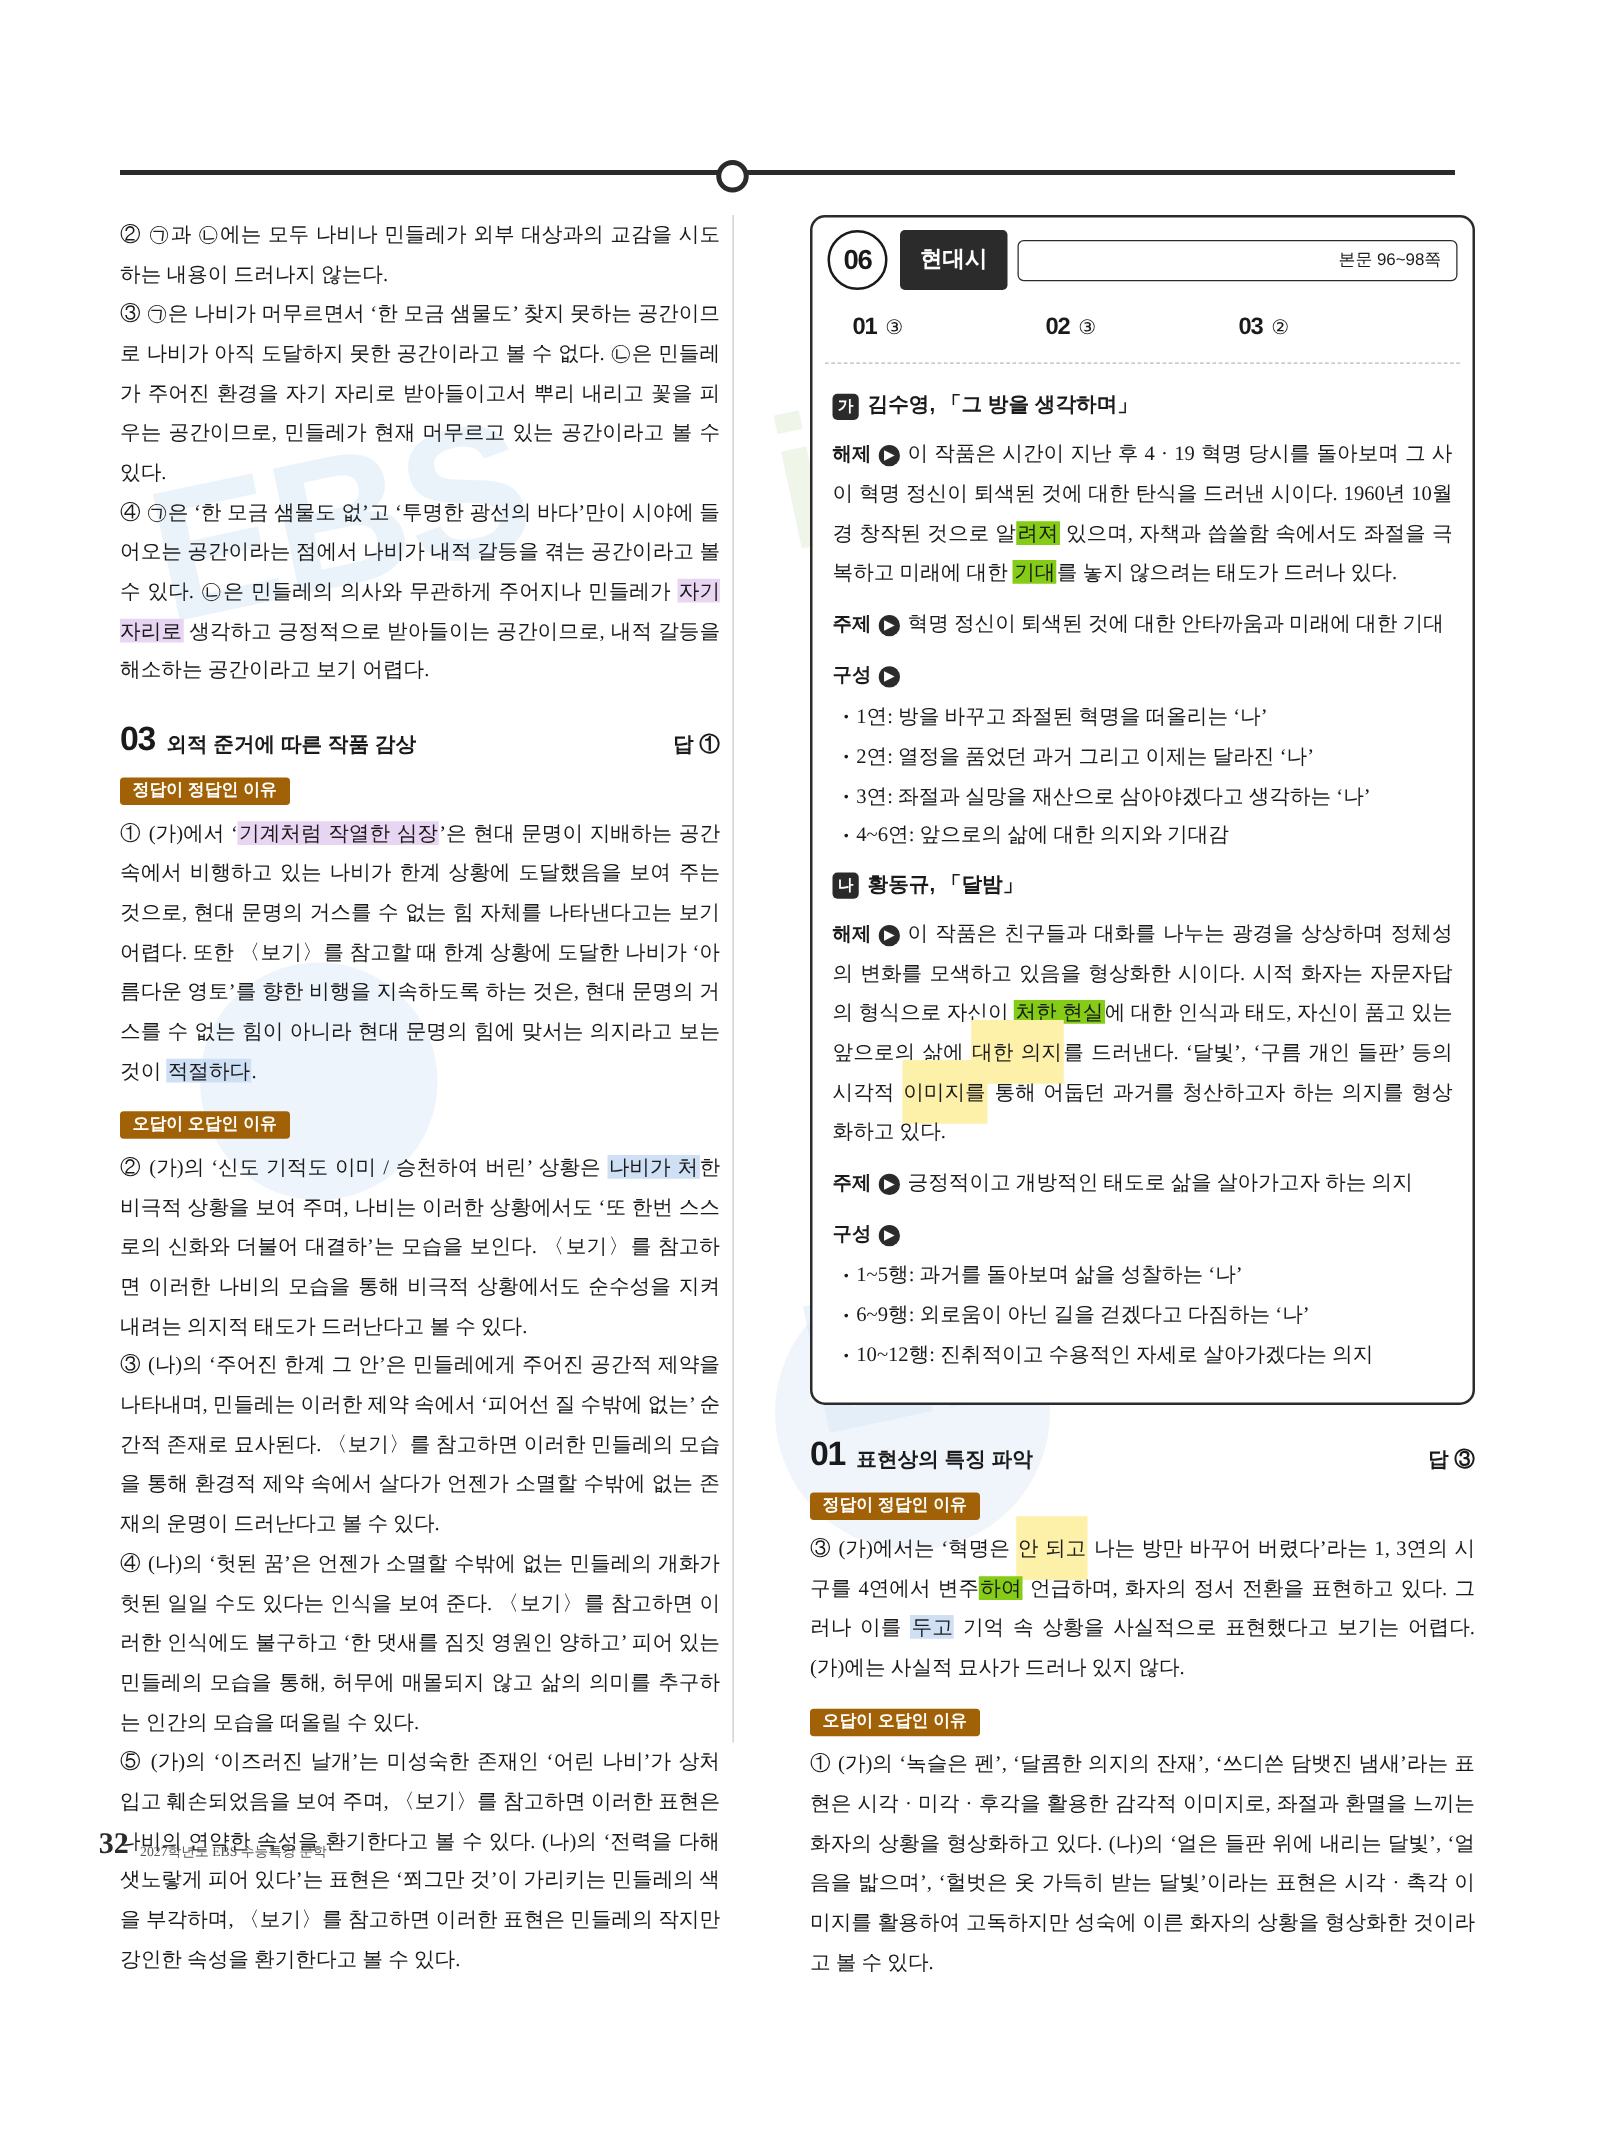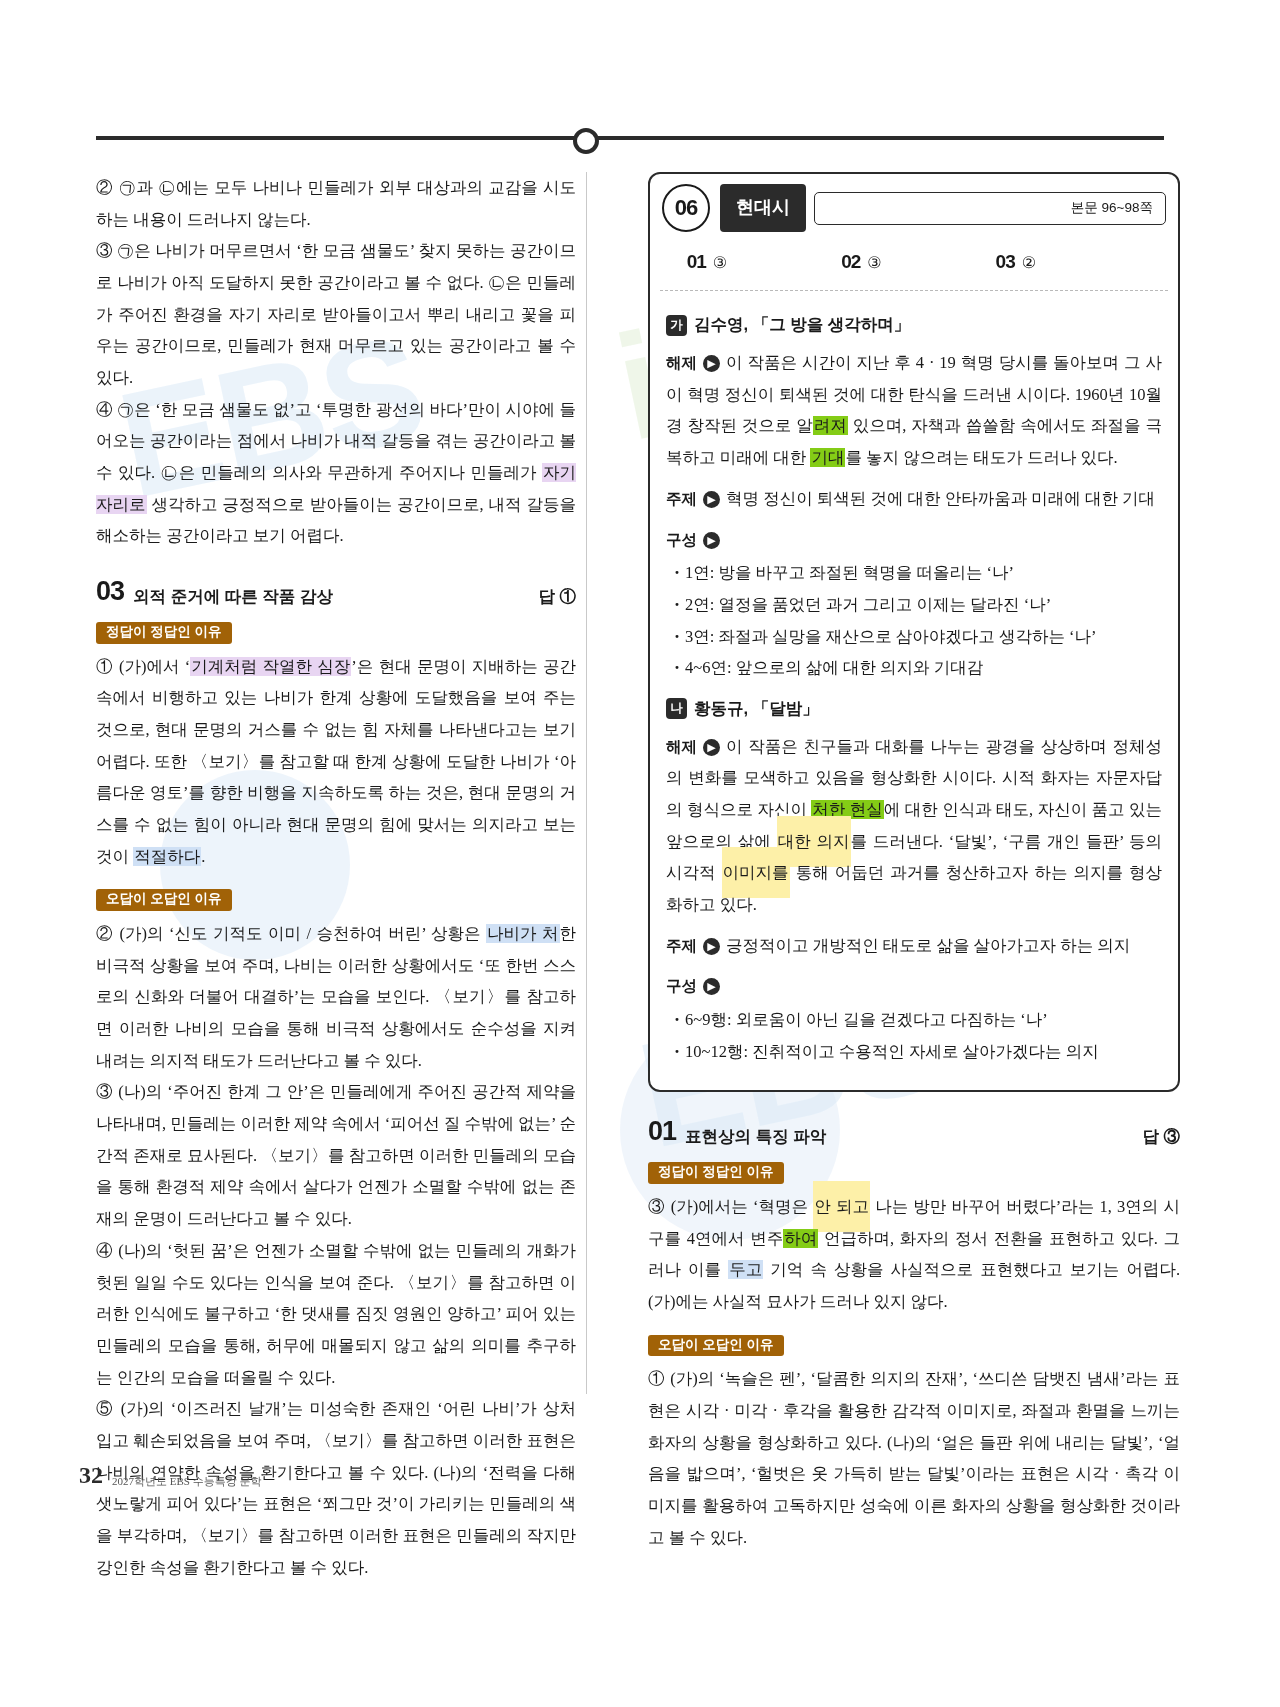--- a/index.html
+++ b/index.html
@@ -134,21 +134,20 @@
     height:31px;
     display:flex; align-items:center; justify-content:flex-end;
     padding-right:12px;
     font-family:"Liberation Sans", sans-serif;
     font-size:13.5px;
   }
   .ansrow {
     display:flex; padding:4px 18px 10px 22px;
     border-bottom:1px dashed #b9b9b9;
     margin:0 10px;
-    justify-content:flex-end;
   }
   .ansitem {
     width:33%;
     font-family:"Liberation Sans", sans-serif;
     font-size:16px;
   }
   .ansitem .n {
     font-weight:bold; font-size:19px; letter-spacing:-1px; margin-right:7px;
   }
   .workwrap { padding:10px 16px 14px 16px; font-size:16.5px; line-height:1.92; }
@@ -284,20 +283,21 @@
         </div>
         <div class="block">
           <span class="lbl">해제</span><span class="arrow">▶</span><span>이 작품은 친구들과 대화를 나누는 광경을 상상하며 정체성의 변화를 모색하고 있음을 형상화한 시이다. 시적 화자는 자문자답의 형식으로 자신이 <span class="hl-o">처한 현실</span>에 대한 인식과 태도, 자신이 품고 있는 앞으로의 삶에 <span class="hl-y">대한 의지</span>를 드러낸다. ‘달빛’, ‘구름 개인 들판’ 등의 시각적 <span class="hl-y">이미지를</span> 통해 어둡던 과거를 청산하고자 하는 의지를 형상화하고 있다.</span>
         </div>
         <div class="block">
           <span class="lbl">주제</span><span class="arrow">▶</span><span>긍정적이고 개방적인 태도로 삶을 살아가고자 하는 의지</span>
         </div>
         <div class="block">
           <span class="lbl">구성</span><span class="arrow">▶</span>
           <ul class="comp">
+            <li>1~5행: 과거를 돌아보며 삶을 성찰하는 ‘나’</li>
             <li>6~9행: 외로움이 아닌 길을 걷겠다고 다짐하는 ‘나’</li>
             <li>10~12행: 진취적이고 수용적인 자세로 살아가겠다는 의지</li>
           </ul>
         </div>
 
       </div>
     </div>
 
     <div class="qhead">
       <div class="qnum">01</div>

